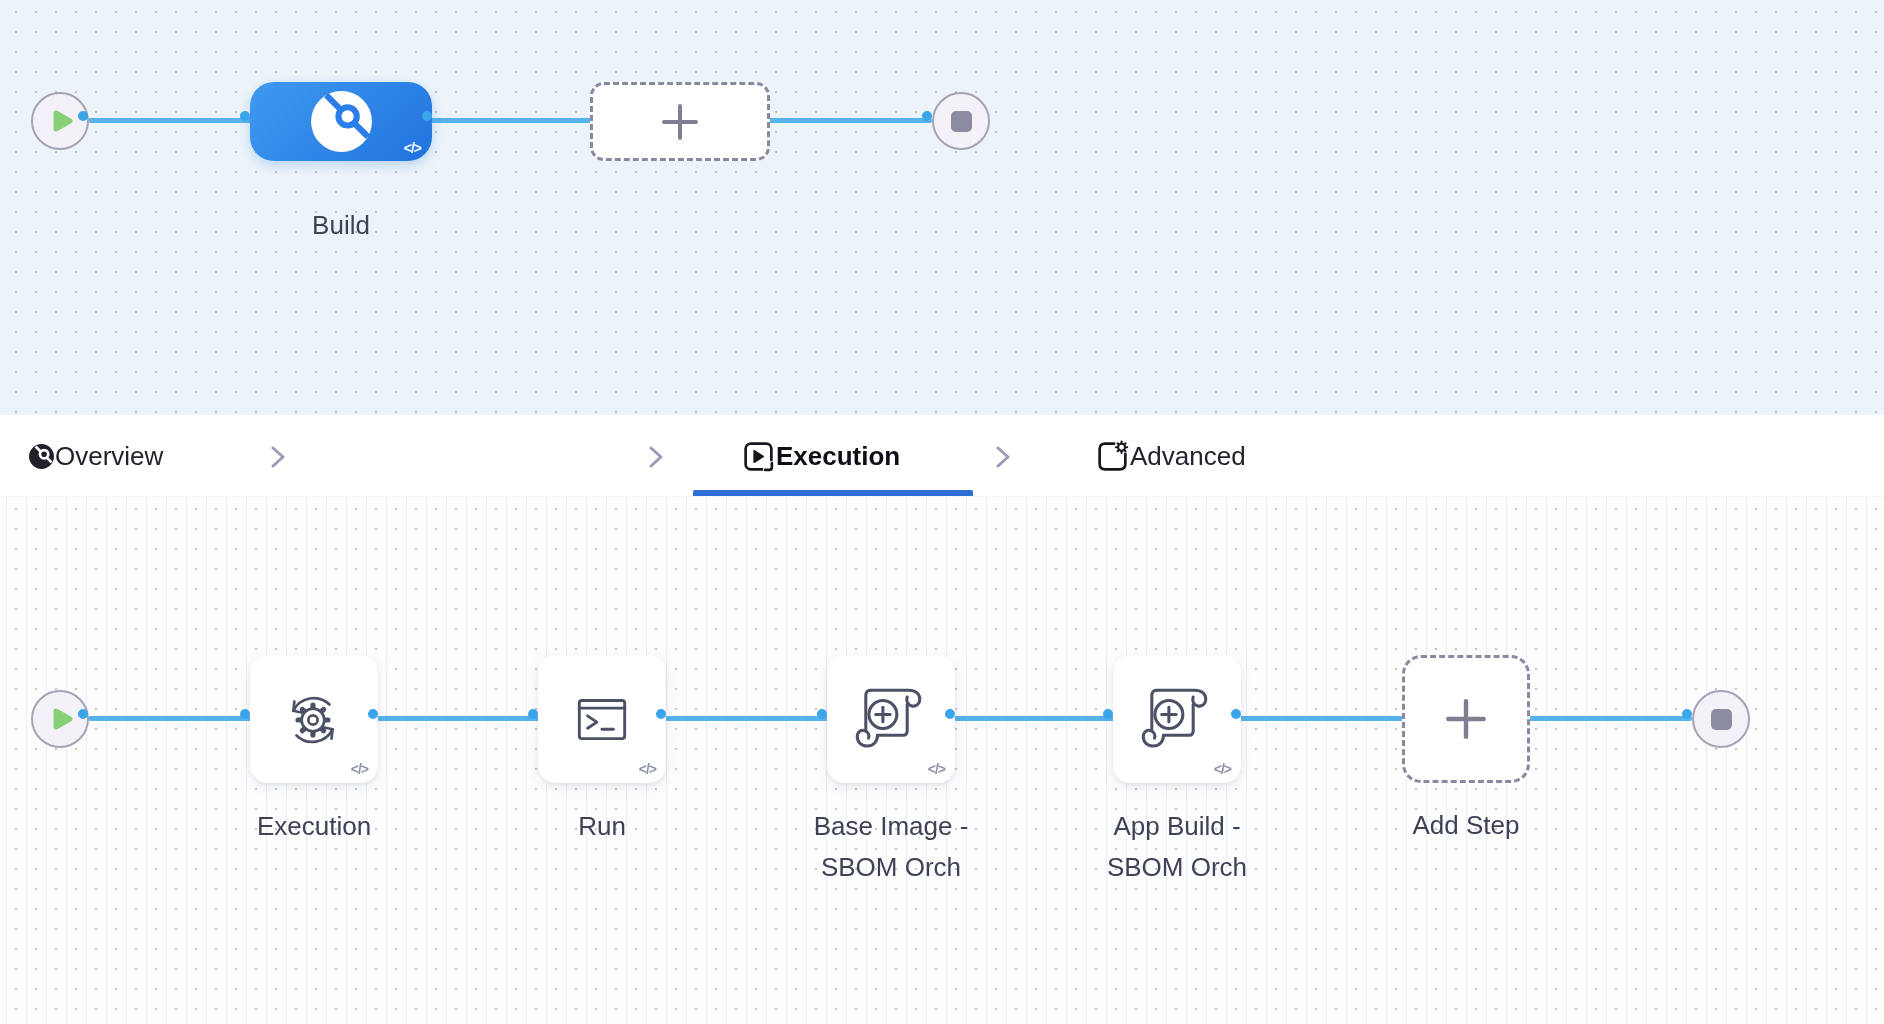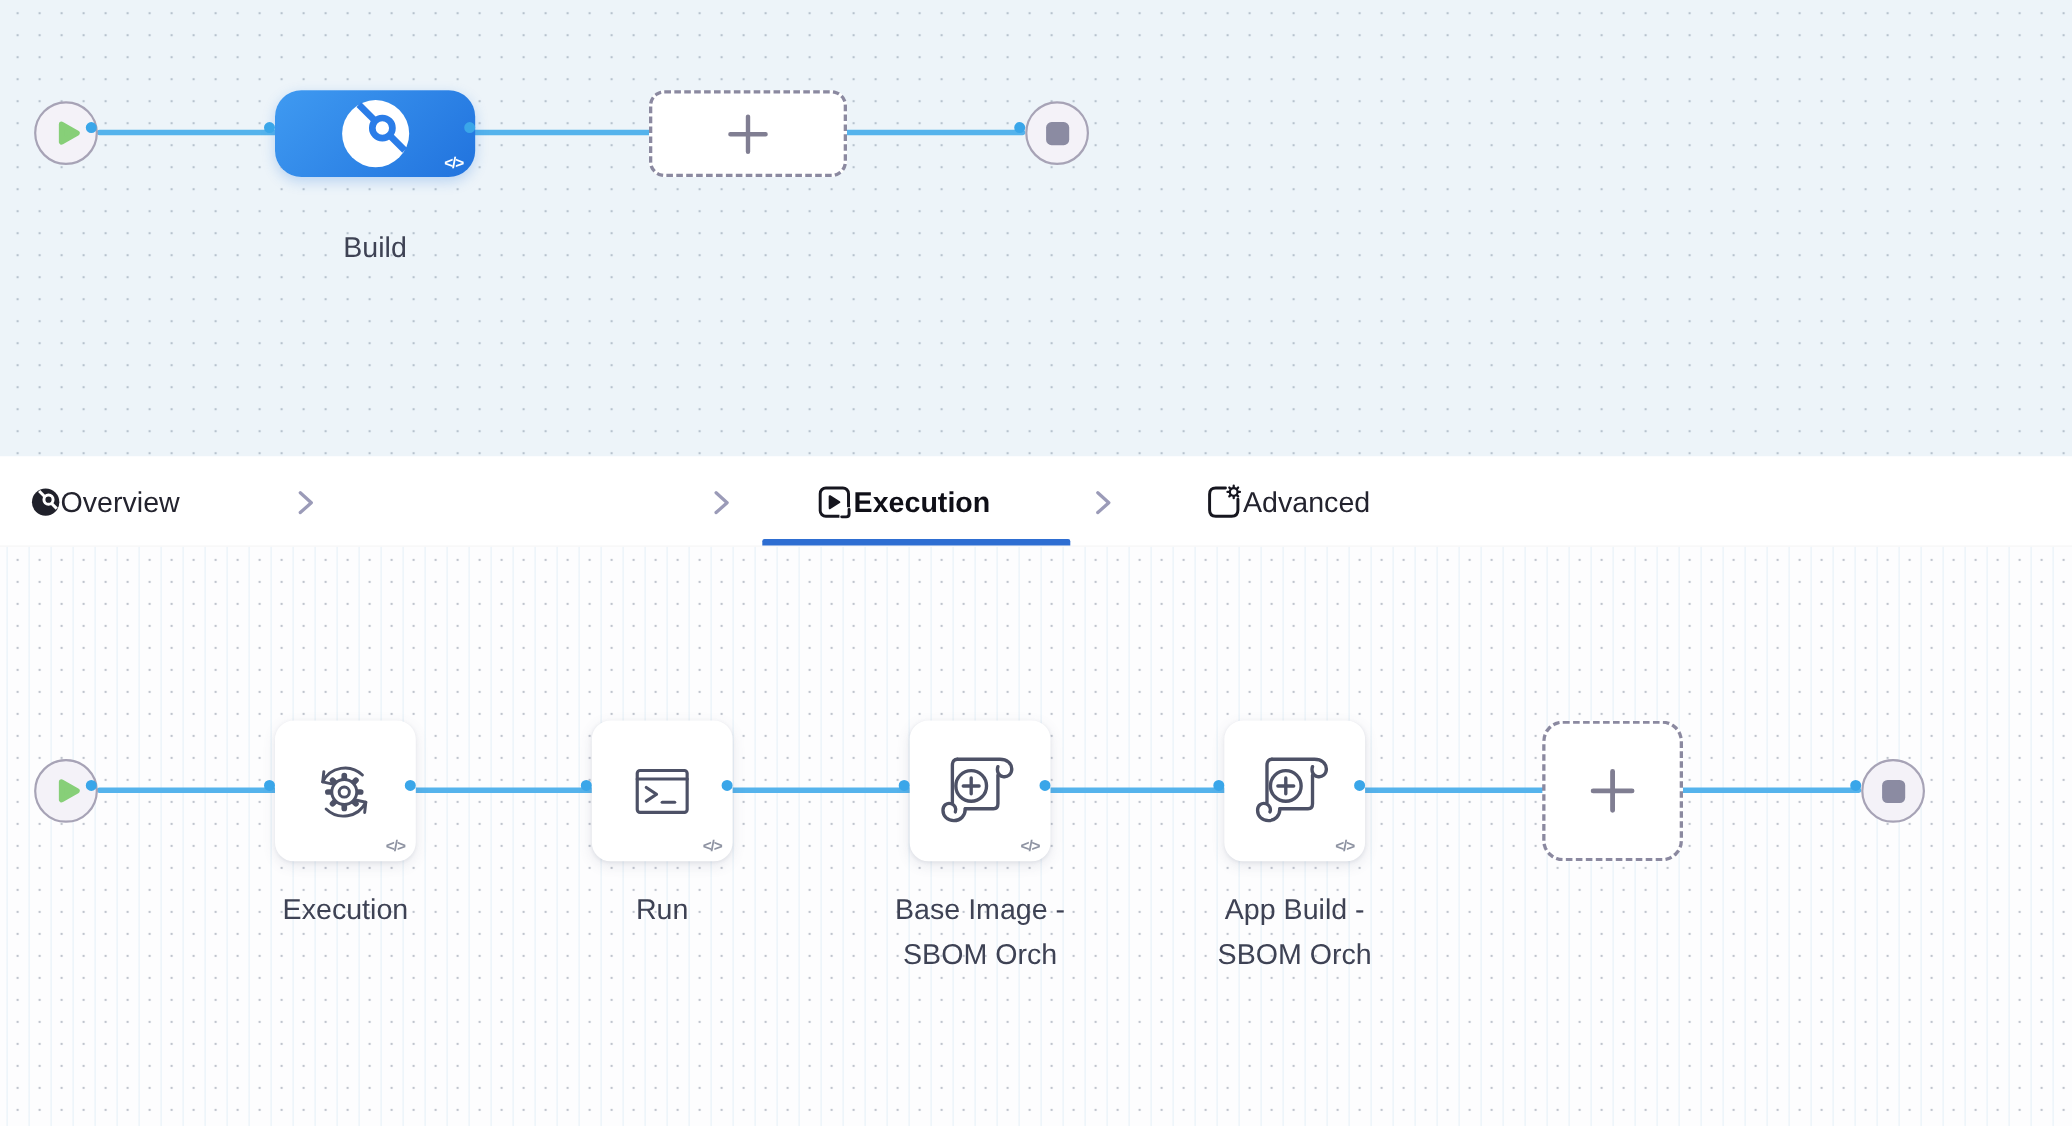--- a/index.html
+++ b/index.html
@@ -286,15 +286,16 @@
     <div class="node-label" style="left:214px; top:309px; width:200px;">Execution</div>
     <div class="node-label" style="left:502px; top:309px; width:200px;">Run</div>
     <div class="node-label" style="left:761px; top:309px; width:260px;">
       <div>Base Image -</div>
       <div>SBOM Orch</div>
     </div>
     <div class="node-label" style="left:1047px; top:309px; width:260px;">
       <div>App Build -</div>
       <div>SBOM Orch</div>
     </div>
+    <div class="node-label" style="left:1366px; top:308px; width:200px;">Add Step</div>
   </div>
 
 </div>
 
 </body></html>

